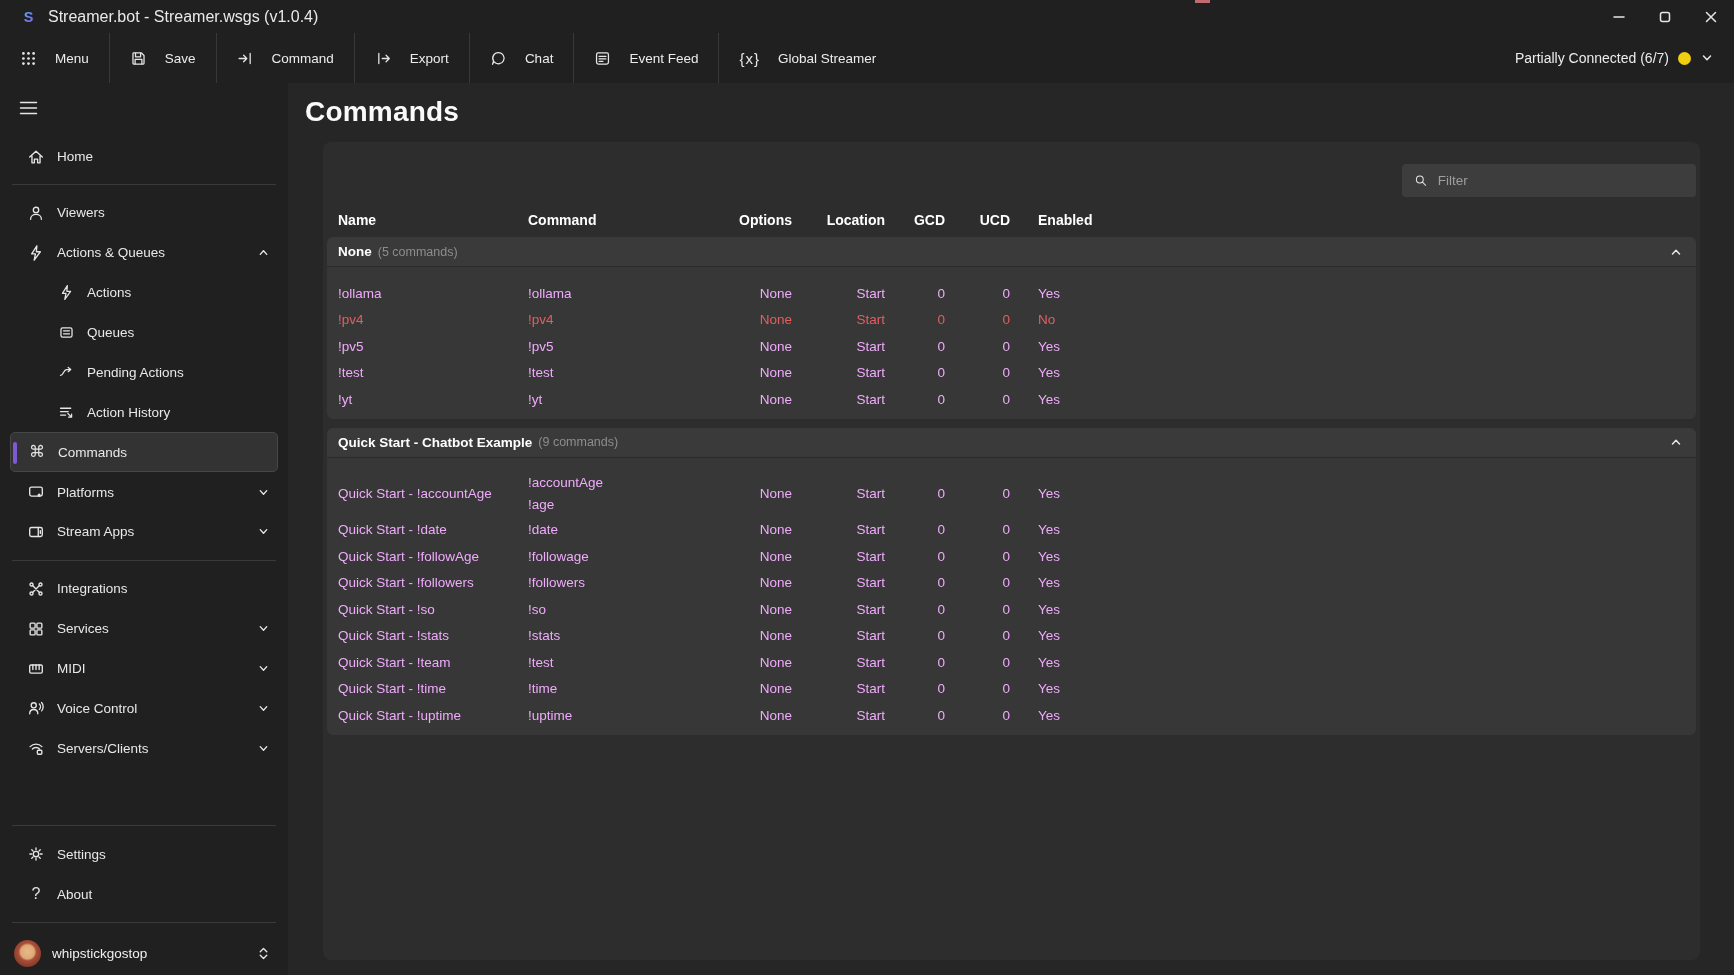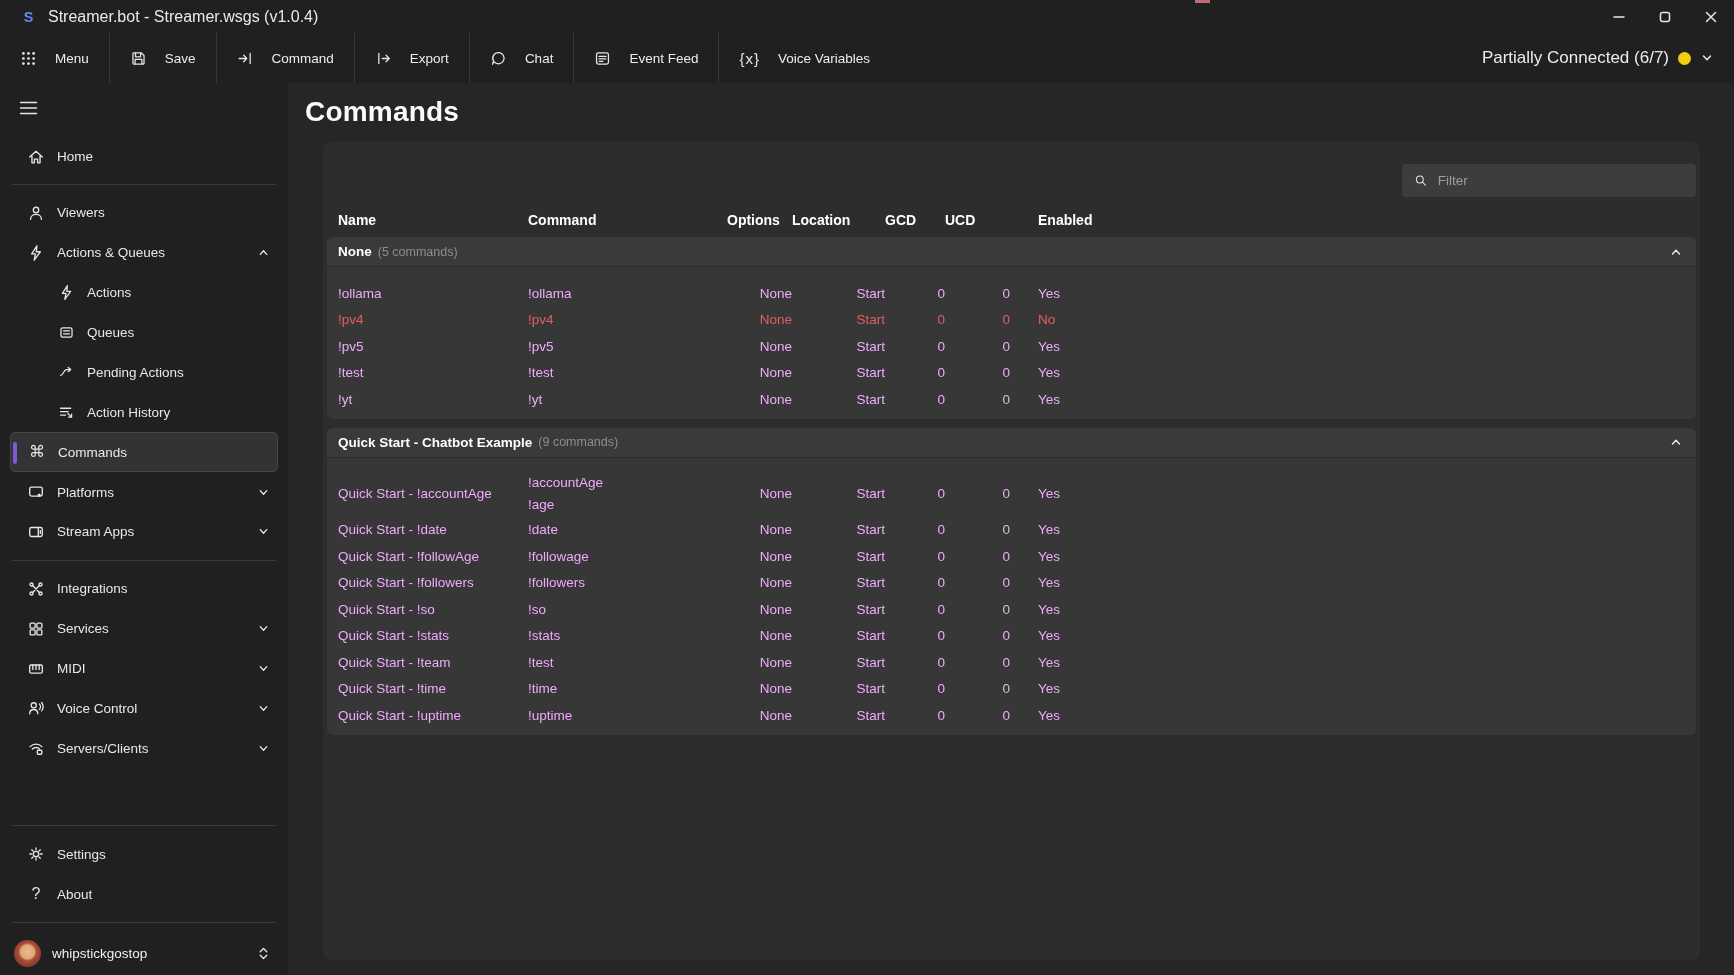--- a/index.html
+++ b/index.html
@@ -14,21 +14,21 @@
   .tb-title { margin-left:11px; font-size:16px; color:#e9e9e9; }
   .tb-sliver { position:absolute; left:1195px; top:0; width:15px; height:3px; background:#c06a72; }
   .win-btns { margin-left:auto; display:flex; height:33px; }
   .win-btn { width:46px; height:33px; display:flex; align-items:center; justify-content:center; }
 
   
   .toolbar { position:absolute; top:33px; left:0; width:1734px; height:50px; background:#202020; display:flex; align-items:center; }
   .tool-btn { display:flex; align-items:center; gap:18px; padding:0 20px; height:50px; font-size:13.5px; color:#ececec; }
   .tool-sep { width:1px; height:50px; background:#383838; }
   .gv-glyph { font-size:15px; color:#e6e6e6; letter-spacing:1px; }
-  .status { margin-left:auto; display:flex; align-items:center; gap:9px; padding-right:20px; font-size:17px; color:#ececec; }
+  .status { margin-left:auto; display:flex; align-items:center; gap:9px; padding-right:20px; font-size:14px; color:#ececec; }
   .status-dot { width:13px; height:13px; border-radius:50%; background:#f1ce11; }
 
   
   .sidebar { position:absolute; top:83px; left:0; width:288px; height:892px; background:#202020; display:flex; flex-direction:column; }
   .hamburger { margin:13px 0 0 14px; width:28px; height:24px; display:flex; align-items:center; justify-content:center; }
   .sitem { position:relative; height:40px; display:flex; align-items:center; padding-left:26px; font-size:13.5px; color:#e8e8e8; }
   .sitem.first { margin-top:17px;align-items:center; }
   .sitem .sicon { width:20px; display:flex; justify-content:center; margin-right:11px; color:#dedede; }
   .sitem.sub { padding-left:56px; }
   .glyph { font-size:16px; color:#e0e0e0; line-height:1; }
@@ -45,21 +45,21 @@
   
   .main { position:absolute; top:83px; left:288px; width:1446px; height:892px; background:#262626; }
   .page-title { margin:13px 0 0 17px; font-size:28px; font-weight:700; letter-spacing:.2px; color:#fafafa; }
   .card { position:absolute; left:35px; top:59px; width:1377px; height:818px; background:#2d2d2d; border-radius:8px; padding:22px 4px 0; }
   .filter-wrap { margin-left:auto; width:294px; height:33px; background:#3d3d3d; border-radius:4px; display:flex; align-items:center; padding:0 12px; gap:10px; }
   .filter-wrap input { background:transparent; border:none; outline:none; color:#86efac; font-size:13.5px; width:100%; font-family:"Liberation Sans", sans-serif; }
   .filter-wrap input::placeholder { color:#9e9e9e; }
 
   .thead { margin-top:14px; height:18px; padding:0 11px; display:grid; align-items:center;
            grid-template-columns:190px 199px 65px 93px 60px 65px 1fr; font-size:14px; font-weight:700; color:#ffffff; }
-  .thead .r { }
+  .thead .r { text-align:right; }
   .thead .en { padding-left:28px; }
 
   .group { margin-top:8px; }
   .group + .group { margin-top:9px; }
   .ghead { height:30px; background:#3a3a3a; border-radius:6px 6px 0 0; border-bottom:1px solid #2b2b2b;
            display:flex; align-items:center; padding:0 11px; }
   .gname { font-size:13.5px; font-weight:700; color:#ffffff; }
   .gcount { font-size:12.5px; color:#8d8d8d; margin-left:6px; }
   .ghead .gchev { margin-left:auto; margin-right:2px; }
   .gbody { background:#373737; border-radius:0 0 6px 6px; padding:13px 0 6px; }
@@ -156,21 +156,21 @@
   <div class="tool-btn">
     <svg class="ic" width="17" height="17" viewBox="0 0 20 20">
       <rect x="3" y="3.5" width="14" height="13" rx="2"></rect>
       <path d="M6 7.5 H14 M6 10.5 H14 M6 13.5 H10.5"></path>
     </svg>
     <span>Event Feed</span>
   </div>
   <div class="tool-sep"></div>
   <div class="tool-btn">
     <span class="gv-glyph">{x}</span>
-    <span>Voice Variables</span>
+    <span>Global Streamer</span>
   </div>
 
   <div class="status">
     <span>Partially Connected (6/7)</span>
     <span class="status-dot"></span>
     <svg class="ic" width="14" height="14" viewBox="0 0 14 14">
         <path d="M3.5 5 L7 8.8 L10.5 5"></path>
       </svg>
   </div>
 </div>

